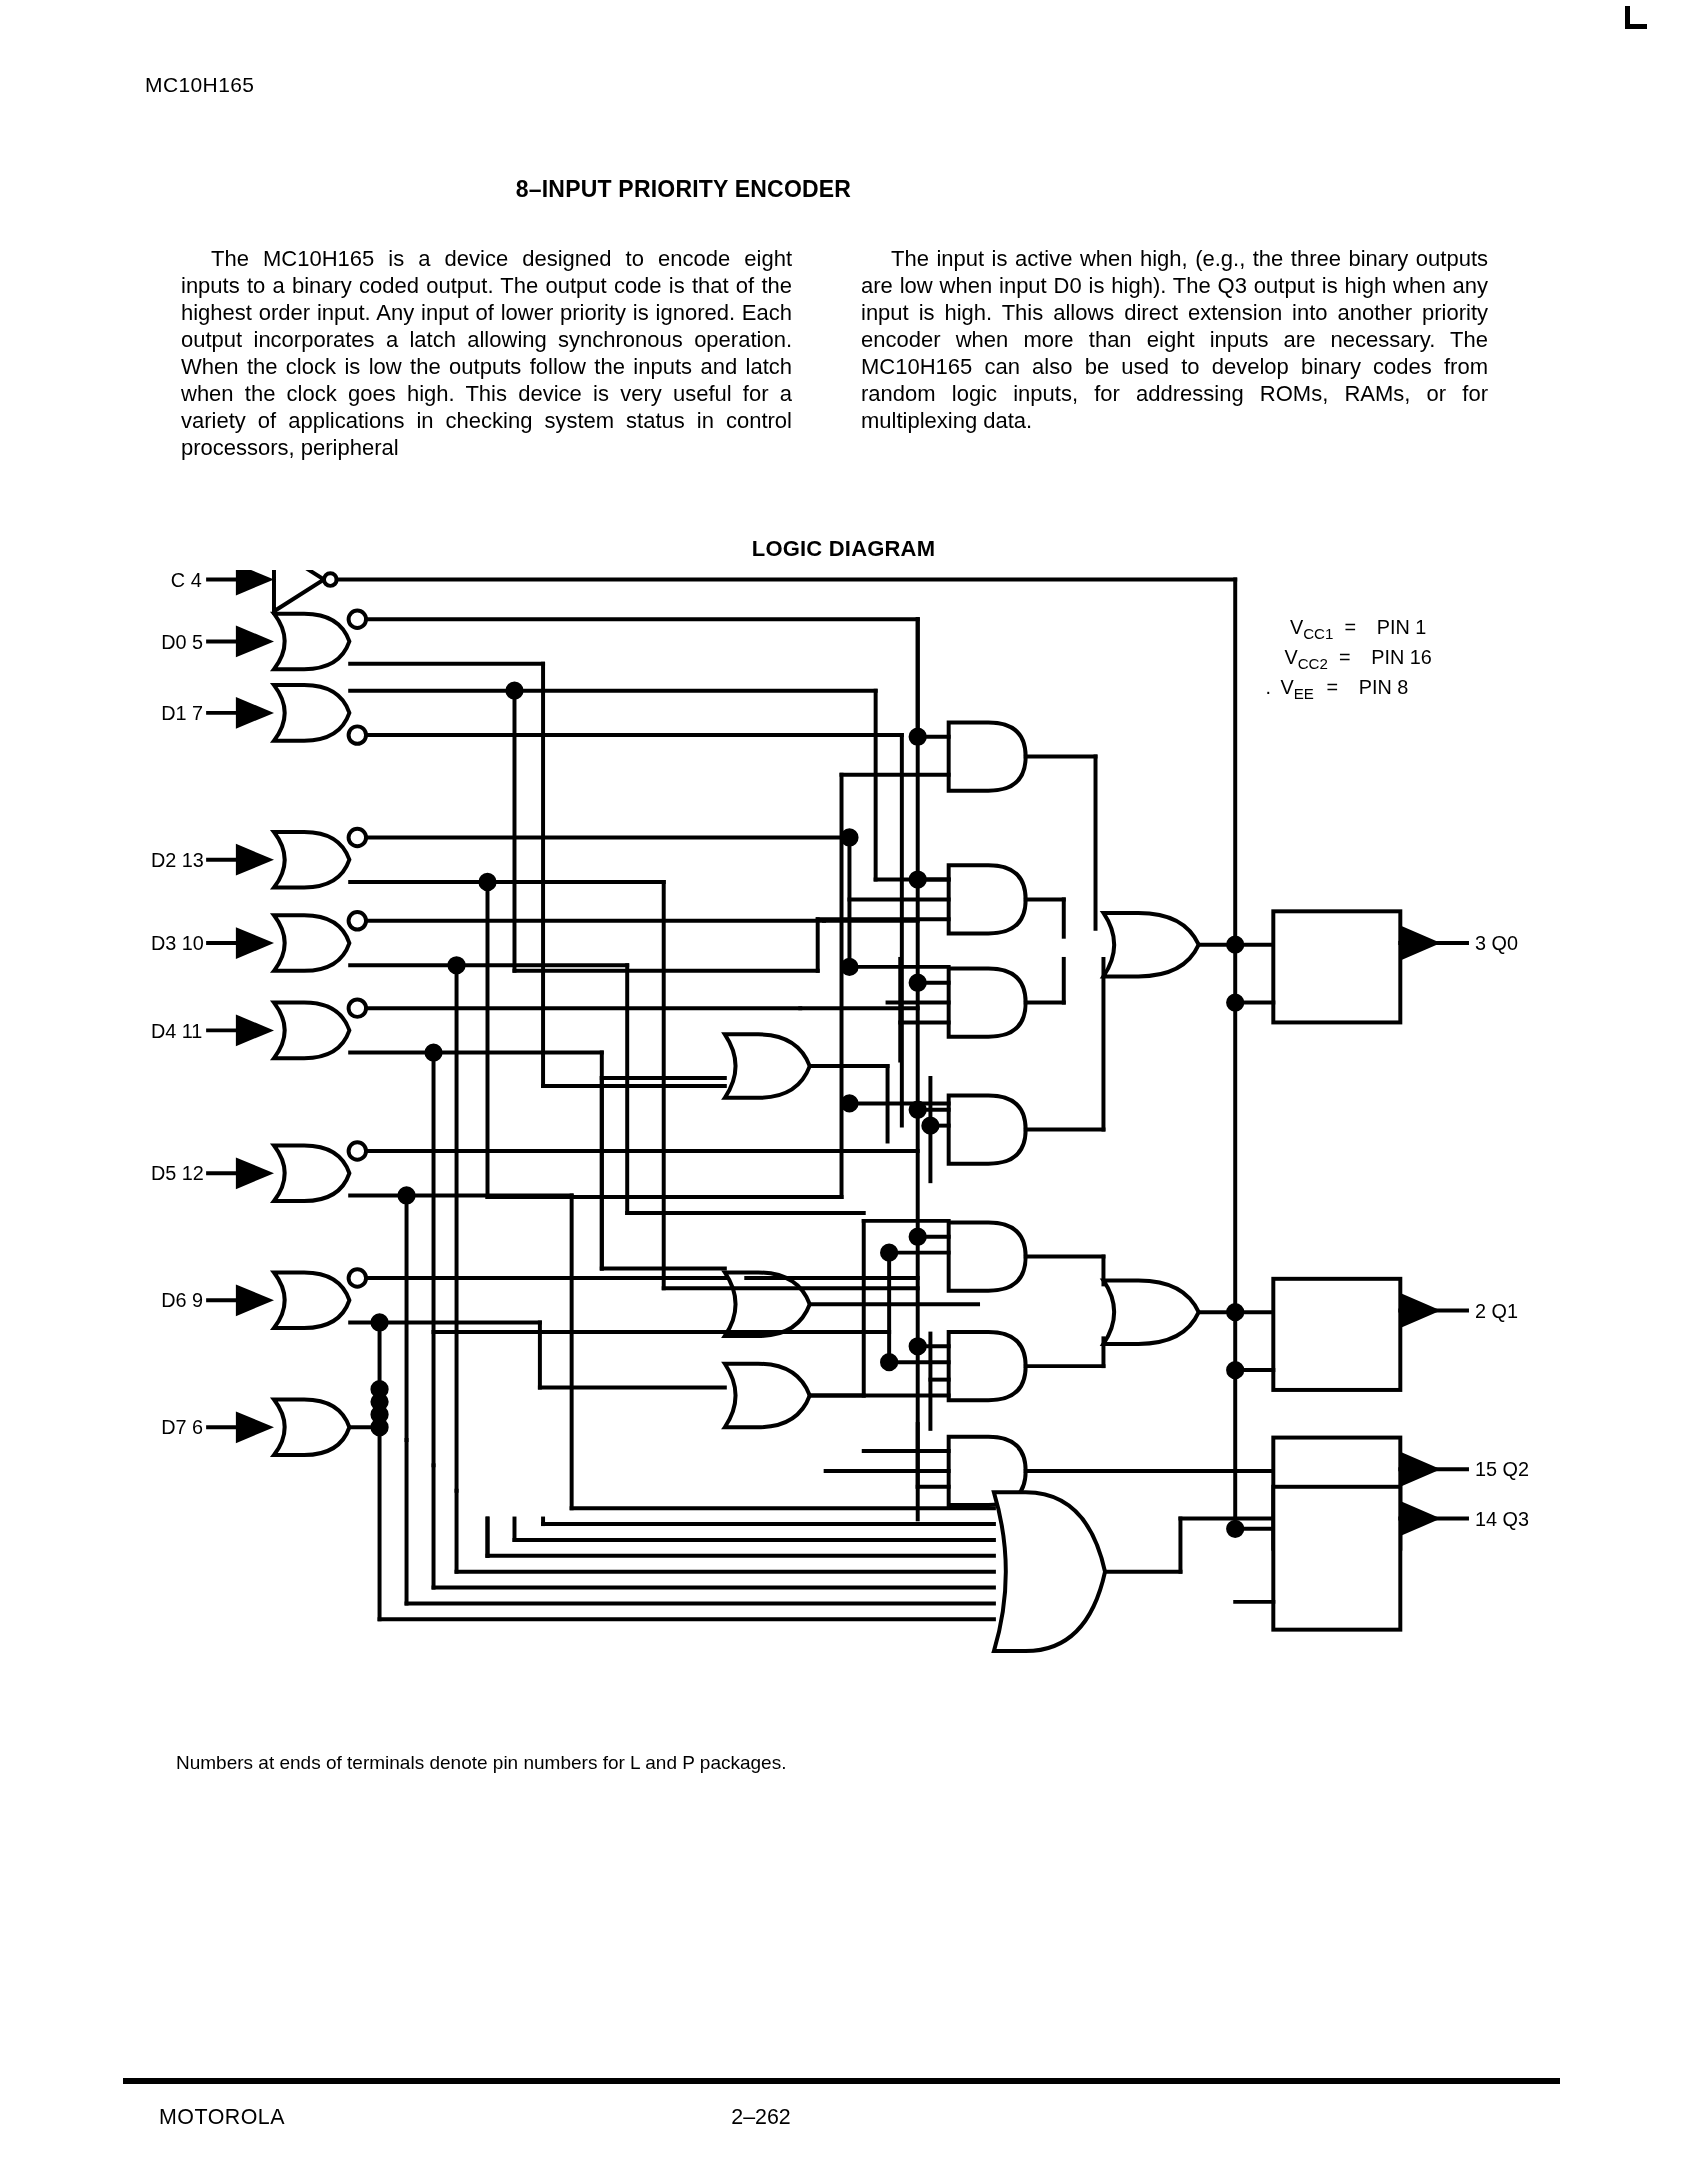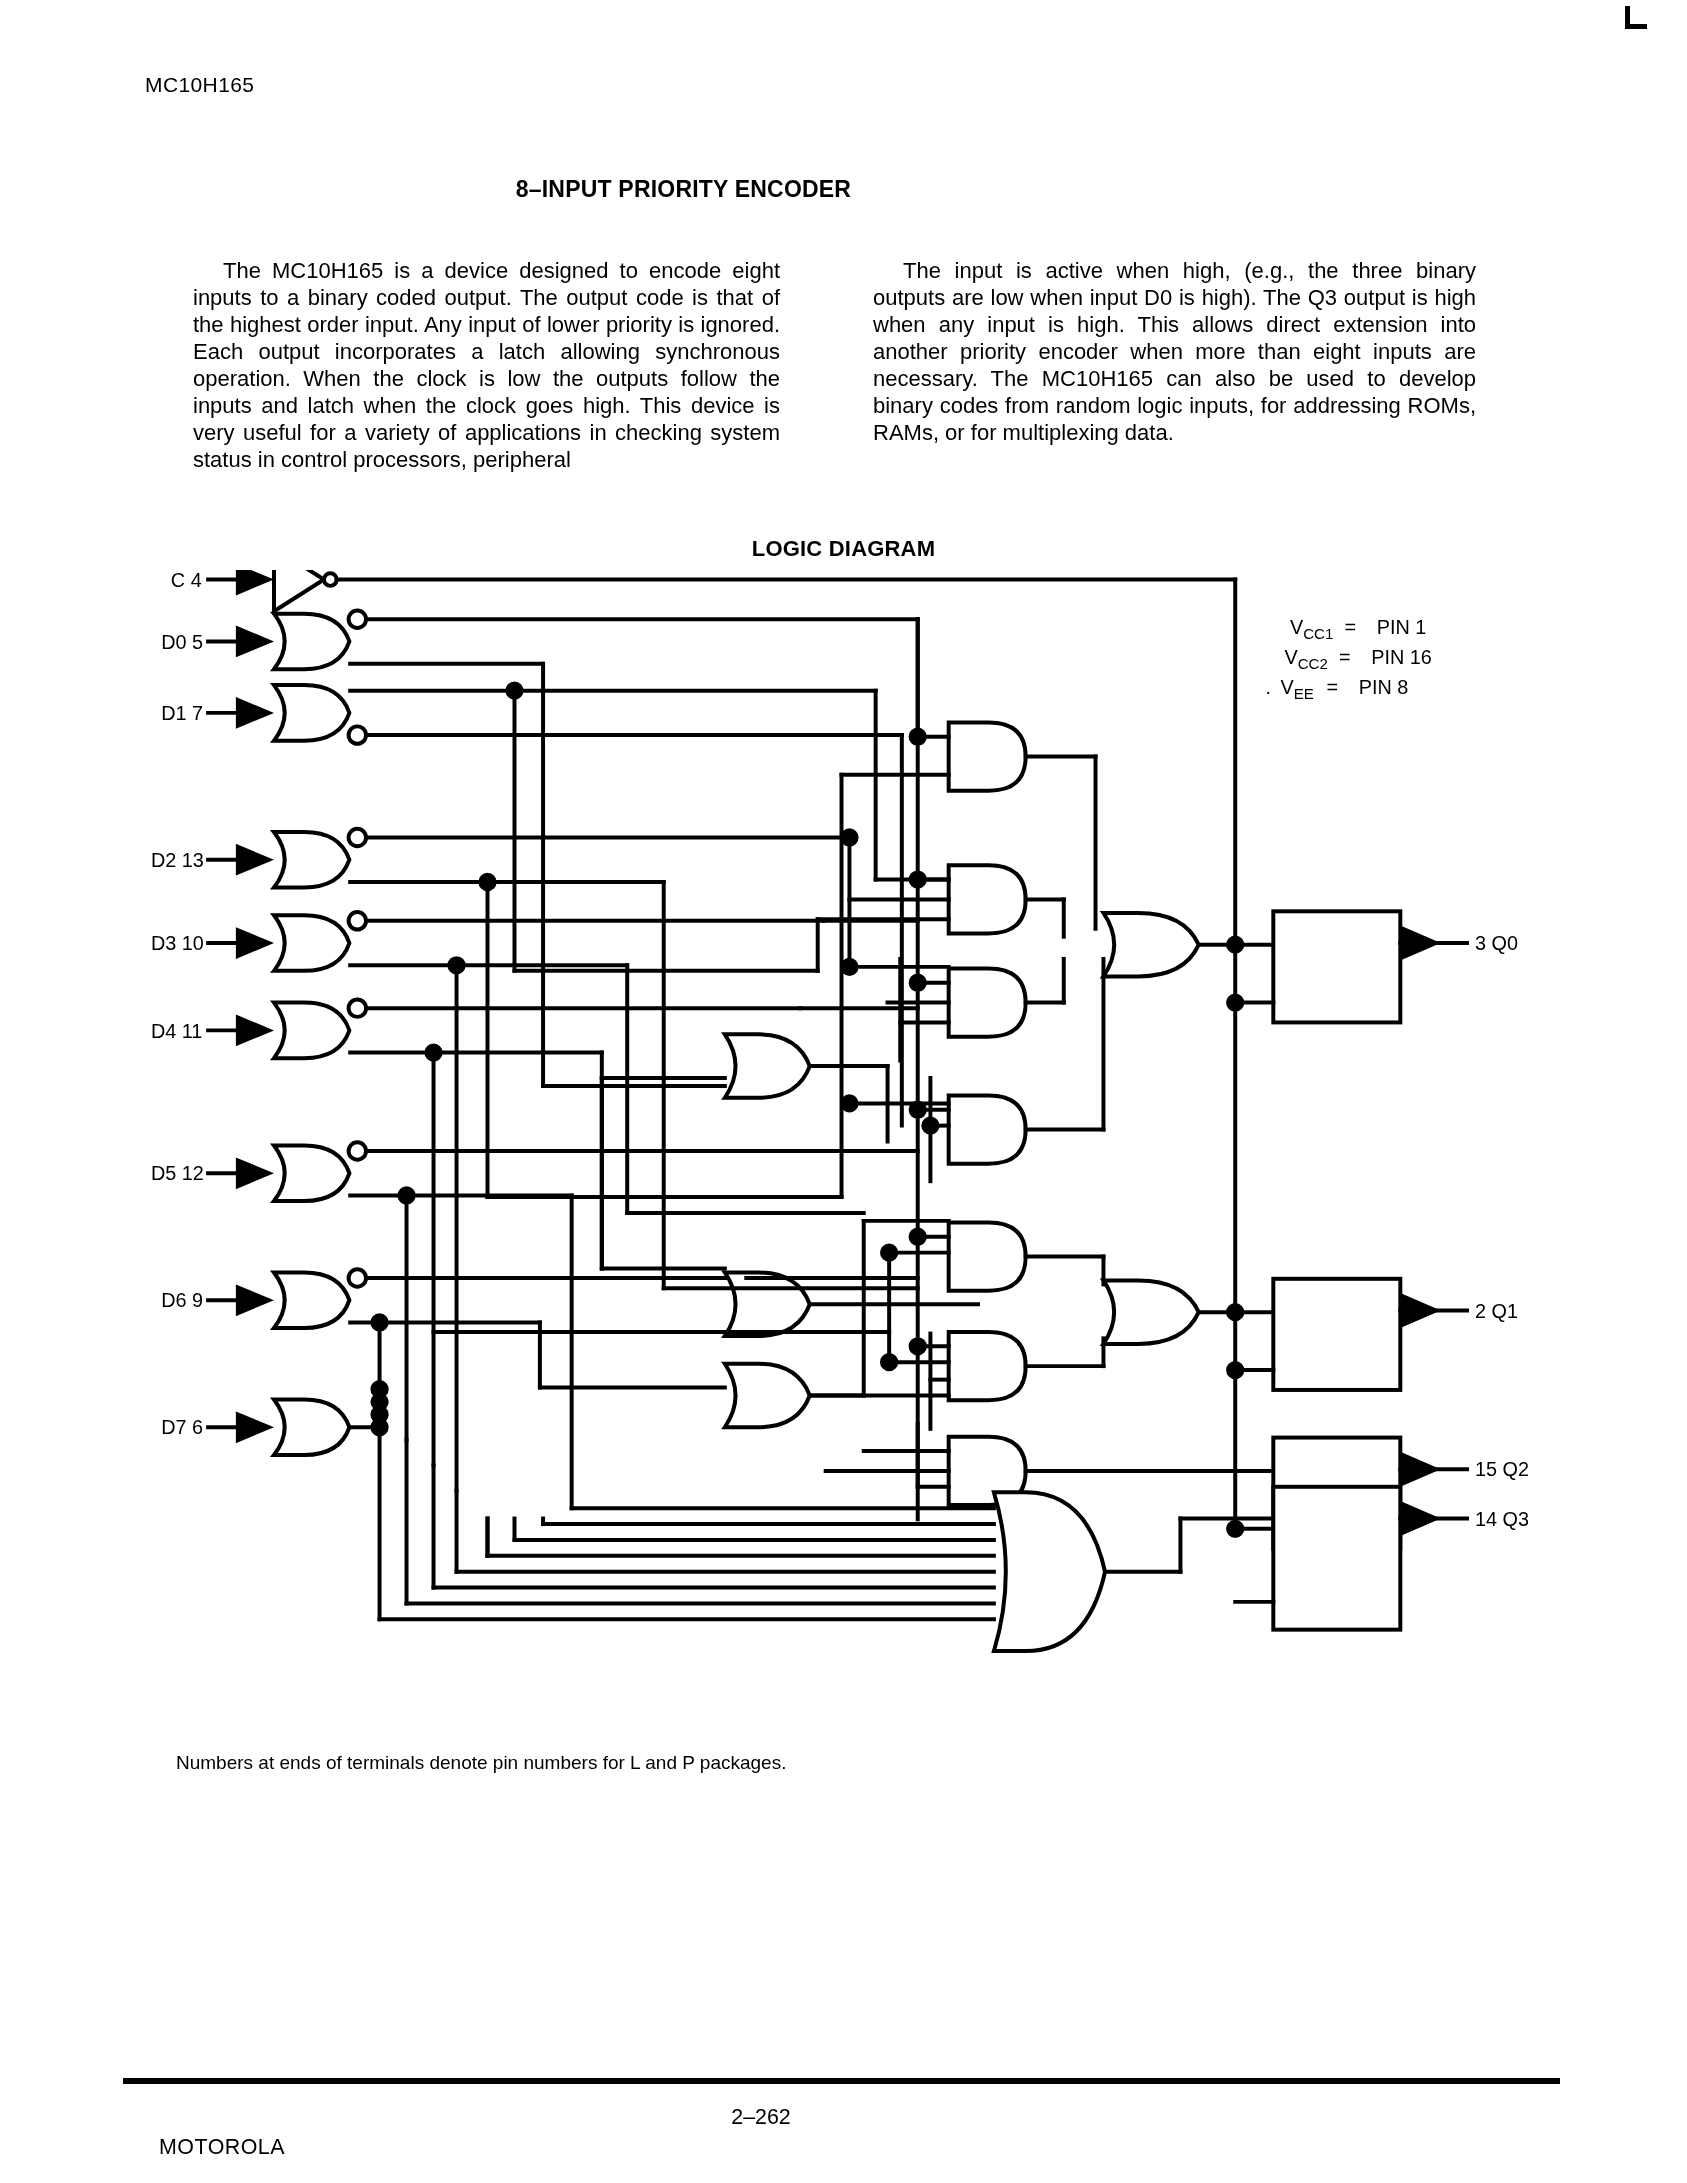--- a/index.html
+++ b/index.html
@@ -11,33 +11,33 @@
   #regmark .h{position:absolute;left:0;top:17.5px;width:22px;height:4.8px;background:#000;}
 
   #partno{position:absolute;left:145px;top:73px;font-size:21px;letter-spacing:0.4px;text-align:center;}
 
   #doctitle{position:absolute;left:0;top:176px;width:1367px;text-align:center;
             font-size:23px;font-weight:bold;letter-spacing:0.2px;}
 
   .col{position:absolute;top:245px;font-size:22px;line-height:27px;text-align:justify;}
   #colL{left:181px;width:611px;}
   #colR{left:861px;width:627px;}
-  .col p{margin:12px;}
+  .col p{margin:0;}
   .col p.ind{text-indent:30px;}
 
   #logictitle{position:absolute;left:0;top:536px;width:1687px;text-align:center;
               font-size:22px;font-weight:bold;letter-spacing:0.2px;}
 
   #diagram{position:absolute;left:0;top:570px;width:1383px;height:1270px;}
   #diagram svg{display:block;}
 
   #diagnote{position:absolute;left:176px;top:1752px;font-size:19px;}
 
   #rule{position:absolute;left:123px;top:2078px;width:1437px;height:5.6px;background:#000;}
-  #footL{position:absolute;left:159px;top:2105px;font-size:21.4px;letter-spacing:0.5px;margin-top:30px;}
+  #footL{position:absolute;left:159px;top:2105px;font-size:21.4px;letter-spacing:0.5px;}
   #footC{position:absolute;left:0;top:2105px;width:1522px;text-align:center;font-size:21.4px;}
 </style>
 </head>
 <body>
 
 <div class="page">
 
   <div id="regmark">
     <div class="v"></div>
     <div class="h"></div>

